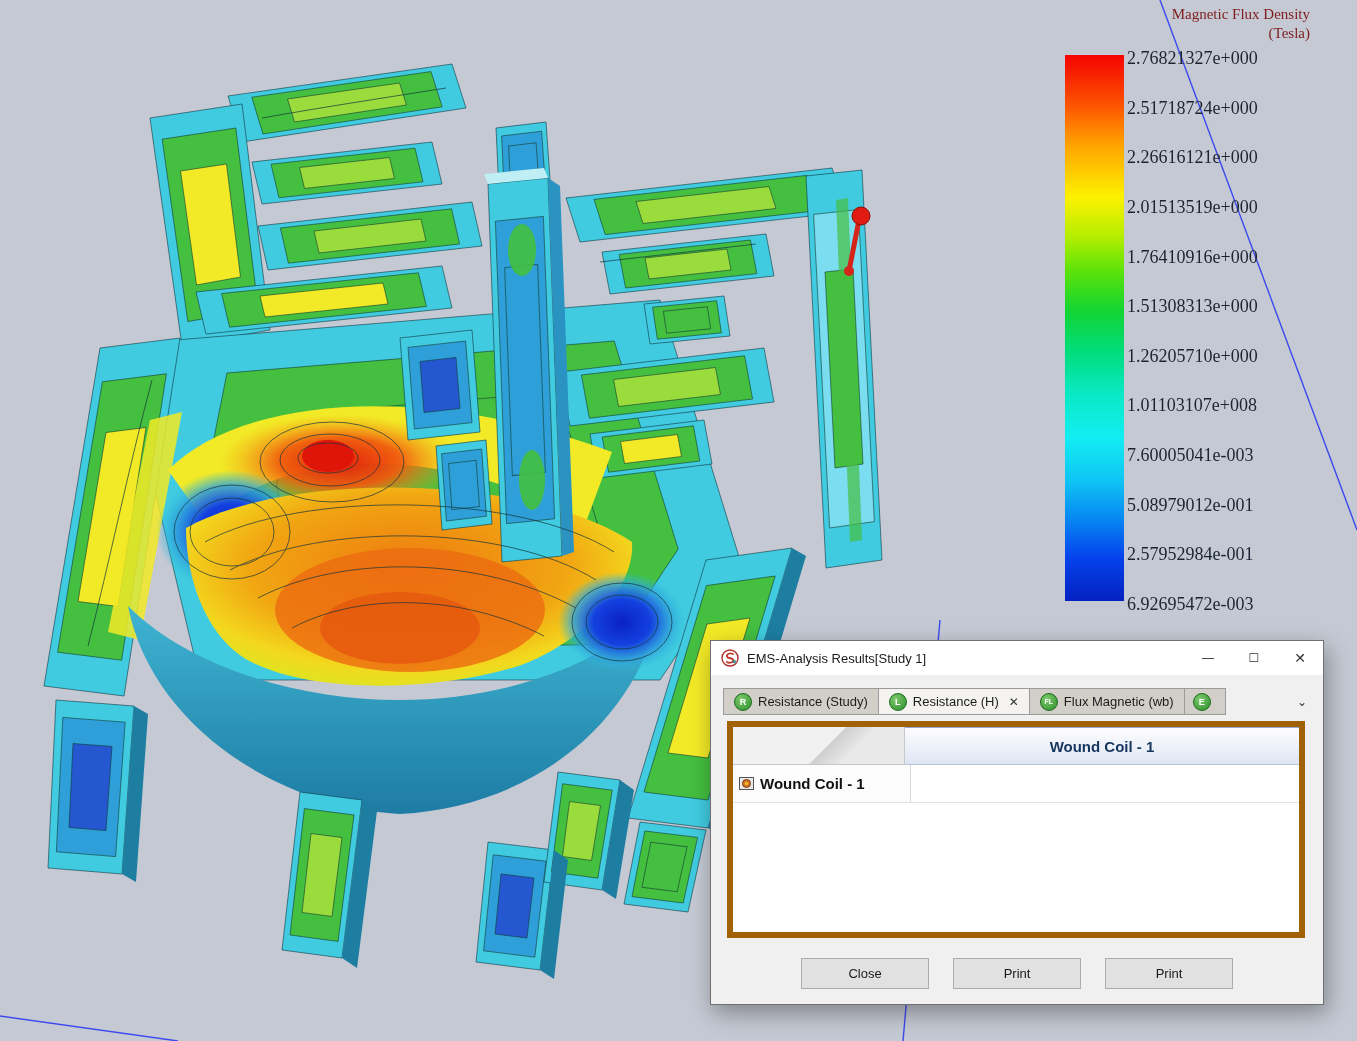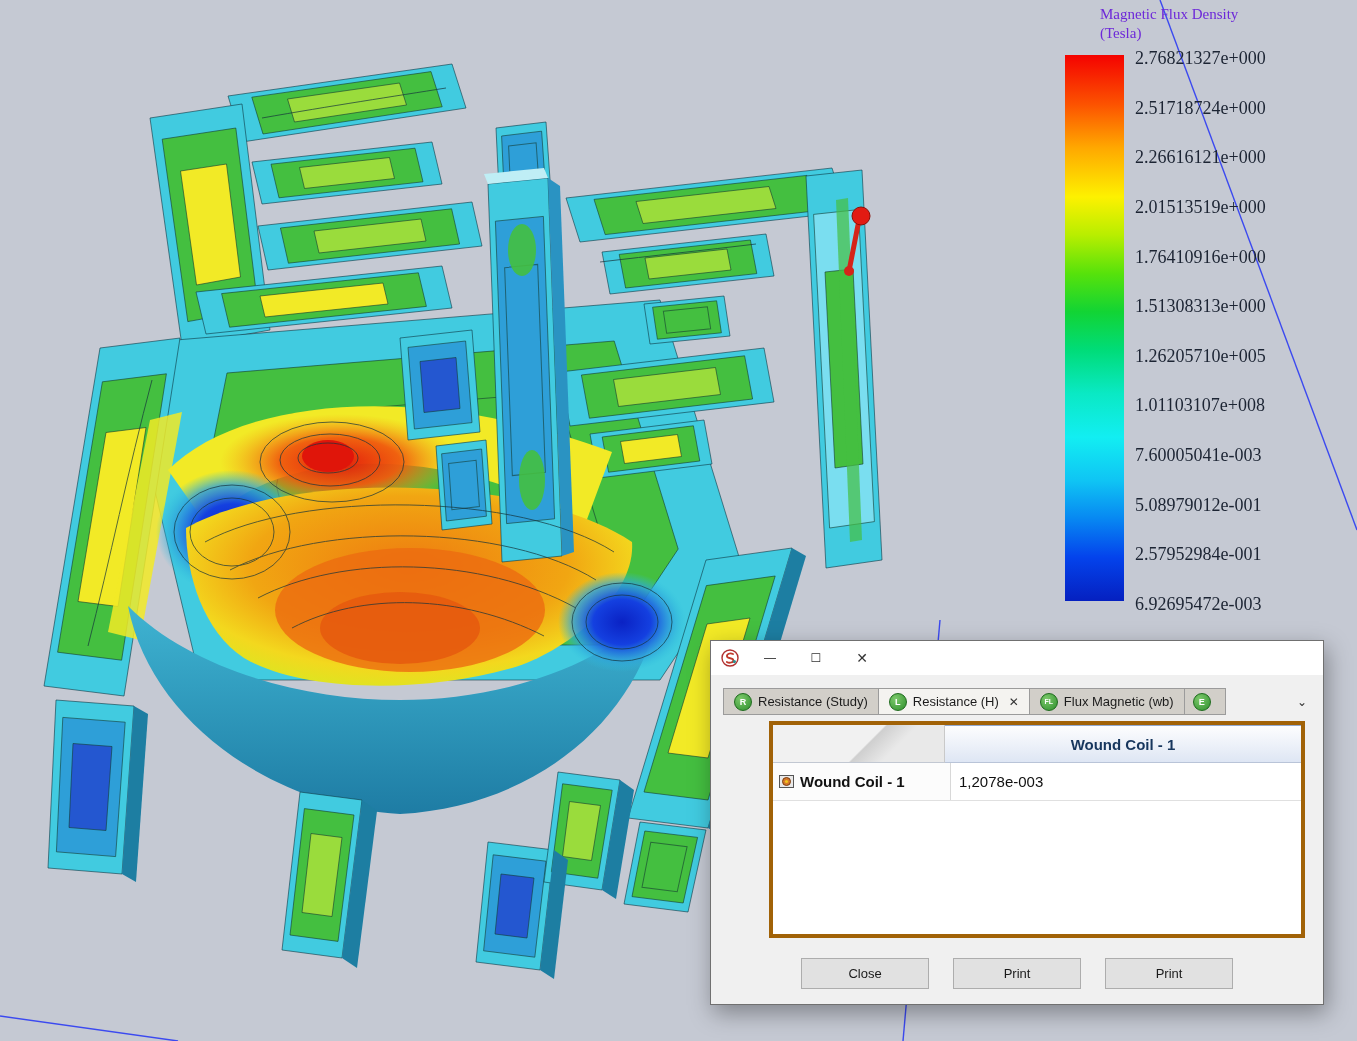--- a/index.html
+++ b/index.html
@@ -6,36 +6,36 @@
   body{
     width:1357px;height:1041px;overflow:hidden;position:relative;
     background:#c5c9d3;
     font-family:"Liberation Sans",sans-serif;
   }
   
   #scene{position:absolute;left:0;top:0;width:1357px;height:1041px;}
 
   
   .legend-title{
-    position:absolute;left:1100px;top:5px;width:210px;text-align:left;
-    font-family:"Liberation Serif",serif;font-size:15px;color:#6d28d9;line-height:19px;
+    position:absolute;left:1100px;top:5px;width:210px;text-align:right;
+    font-family:"Liberation Serif",serif;font-size:15px;color:#7f1d1d;line-height:19px;
   }
   .colorbar{
     position:absolute;left:1065px;top:55px;width:59px;height:546px;
     background:linear-gradient(180deg,
       #f50200 0%,#fc5200 9%,#ffa800 17%,#fdf100 26%,#b8ee00 33%,
       #57e20b 40%,#12d434 47%,#00dc78 54%,#0ae9c4 62%,#12eef2 70%,
       #0fc4f4 78%,#0787f2 85%,#0443ec 92%,#0520c0 100%);
   }
   .legend-values{
     position:absolute;left:1127px;top:48px;height:566px;width:190px;
     display:flex;flex-direction:column;justify-content:space-between;
     font-family:"Liberation Serif",serif;font-size:18px;color:#1c2433;
   }
-  .legend-values span{line-height:20px;margin-left:8px;}
+  .legend-values span{line-height:20px;}
 
   
   .dialog{
     position:absolute;left:710px;top:640px;width:612px;height:363px;
     background:#f0f0f0;border:1px solid #707070;
     box-shadow:3px 8px 22px rgba(0,0,0,.35);
   }
   .titlebar{height:34px;background:#ffffff;display:flex;align-items:center;padding-left:10px;}
   .app-icon{width:18px;height:18px;margin-right:8px;flex:0 0 auto;}
   .dlg-title{font-size:13px;color:#1a1a1a;flex:1;}
@@ -51,21 +51,21 @@
   .tab.icon-only{padding:0 8px;}
   .badge{width:16px;height:16px;border-radius:50%;flex:0 0 auto;
     background:radial-gradient(circle at 35% 30%,#7cc96b,#2f8f2d);
     color:#fff;font-size:9px;font-weight:bold;display:flex;align-items:center;justify-content:center;
     border:1px solid #1d6b1c;}
   .badge.small{font-size:7px;}
   .tab-close{margin-left:4px;font-size:12px;color:#333;}
   .chevron{margin-left:auto;align-self:center;font-size:12px;color:#333;padding:0 6px;}
 
   .table-wrap{position:absolute;left:16px;right:18px;top:80px;bottom:66px;
-    background:#fff;border:4px solid #a16207;overflow:hidden;margin-left:42px;}
+    background:#fff;border:6px solid #a16207;overflow:hidden;}
   .thead{display:flex;height:38px;}
   .corner{width:171px;flex:0 0 auto;border-right:1px solid #c9c9c9;border-bottom:1px solid #c2c8d2;
     background:linear-gradient(135deg,#f1f1f1 54%,#cfcfcf 55%,#e9e9e9 70%);}
   .colhead{flex:1;display:flex;align-items:center;justify-content:center;
     font-size:15px;font-weight:bold;color:#17365d;
     background:linear-gradient(180deg,#fdfdfe,#dee6f4);
     border-top:1px solid #93a9cf;border-bottom:1px solid #b9c4d8;}
   .trow{display:flex;height:37px;border-bottom:1px solid #e0e0e0;background:#fff;}
   .rowlabel{width:171px;flex:0 0 auto;display:flex;align-items:center;gap:6px;padding-left:6px;
     font-weight:bold;font-size:15px;color:#111;border-right:1px solid #d8d8d8;background:#fcfcfc;}
@@ -276,35 +276,36 @@
   <div>(Tesla)</div>
 </div>
 <div class="colorbar"></div>
 <div class="legend-values">
   <span>2.76821327e+000</span>
   <span>2.51718724e+000</span>
   <span>2.26616121e+000</span>
   <span>2.01513519e+000</span>
   <span>1.76410916e+000</span>
   <span>1.51308313e+000</span>
-  <span>1.26205710e+005</span>
+  <span>1.26205710e+000</span>
   <span>1.01103107e+008</span>
   <span>7.60005041e-003</span>
   <span>5.08979012e-001</span>
   <span>2.57952984e-001</span>
   <span>6.92695472e-003</span>
 </div>
 
 <div class="dialog">
   <div class="titlebar">
     <svg class="app-icon" viewBox="0 0 18 18">
       <circle cx="9" cy="9" r="8" fill="#ffffff" stroke="#b03030" stroke-width="1.4"></circle>
       <path d="M12,5 C9,3.5 5.5,5 6,7.5 C6.5,10 12,8.5 12.3,11 C12.6,13.5 8.5,14.5 5.8,13" fill="none" stroke="#c0392b" stroke-width="1.8" stroke-linecap="round"></path>
       <circle cx="13.4" cy="12.6" r="1.6" fill="#2a8f8f"></circle>
     </svg>
+    <span class="dlg-title">EMS-Analysis Results[Study 1]</span>
     <span class="win-btn">—</span>
     <span class="win-btn">☐</span>
     <span class="win-btn close">✕</span>
   </div>
 
   <div class="tabstrip">
     <div class="tab">
       <span class="badge">R</span>
       <span>Resistance (Study)</span>
     </div>
@@ -331,21 +332,20 @@
     </div>
     <div class="trow">
       <div class="rowlabel">
         <svg width="15" height="13" viewBox="0 0 15 13">
           <rect x="0.5" y="0.5" width="14" height="12" fill="#e9e9e9" stroke="#555" stroke-width="1"></rect>
           <circle cx="7.5" cy="6.5" r="4" fill="#d4772a" stroke="#7a3c10" stroke-width="1"></circle>
           <circle cx="7.5" cy="6.5" r="1.6" fill="#f2c41d"></circle>
         </svg>
         <span>Wound Coil - 1</span>
       </div>
-      <div class="rowvalue">1,2078e-003</div>
     </div>
   </div>
 
   <div class="footer">
     <div class="btn">Close</div>
     <div class="btn">Print</div>
     <div class="btn">Print</div>
   </div>
 </div>
 

